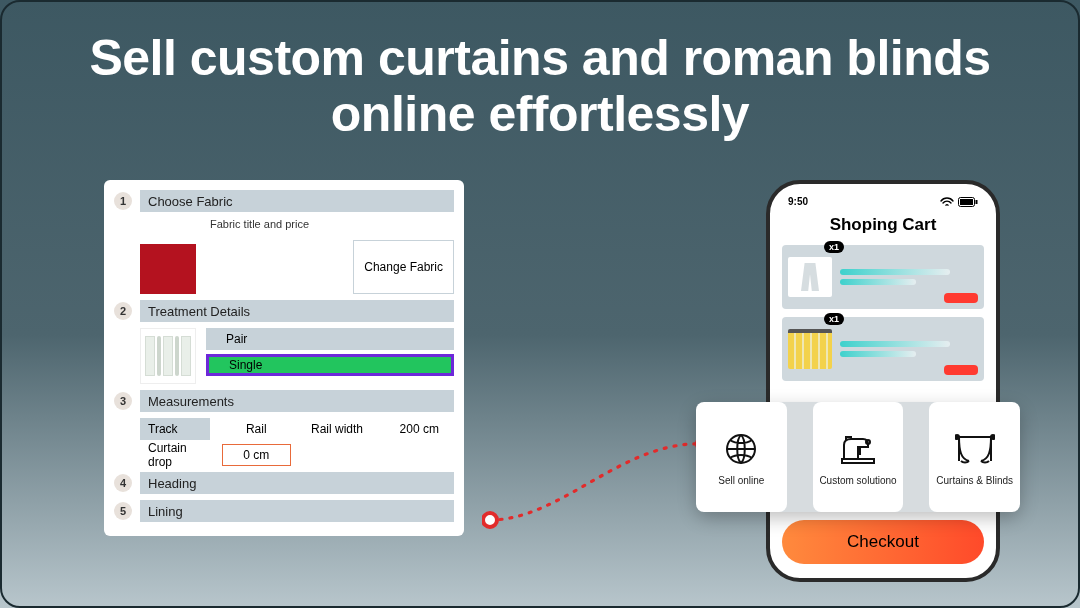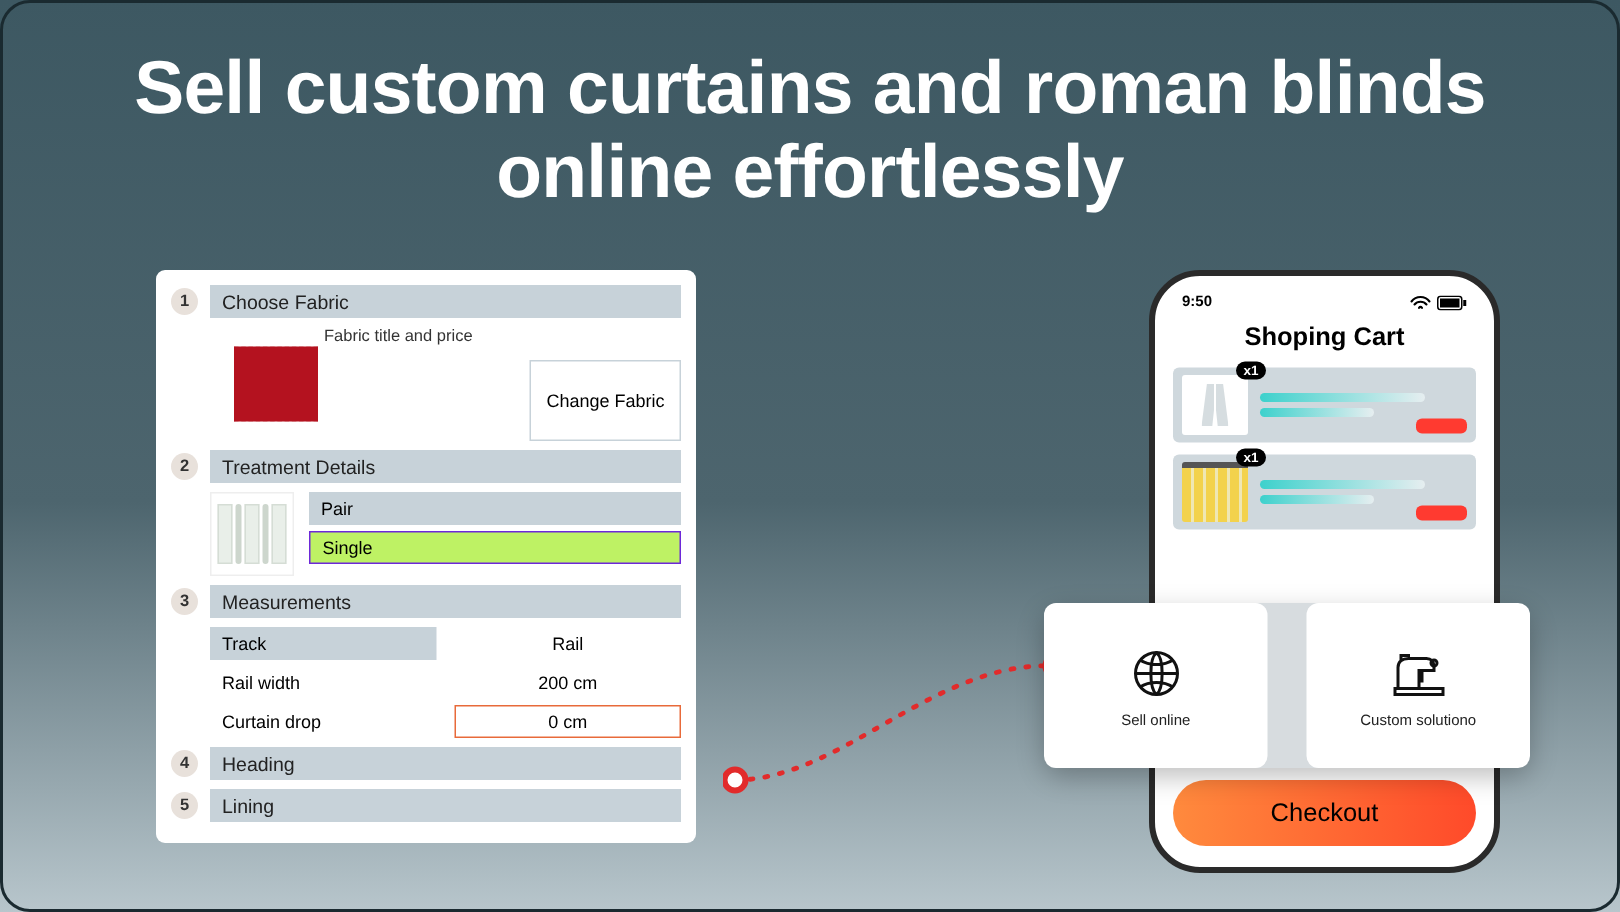--- a/index.html
+++ b/index.html
@@ -41,21 +41,21 @@
     flex: 0 0 18px;
   }
   .step-title {
     flex: 1; background: #c7d2d9; height: 22px;
     display: flex; align-items: center;
     padding-left: 8px; font-size: 13px; color: #222;
   }
   .step-body { margin-left: 26px; margin-top: 6px; }
 
   
-  .fabric-row { display: flex; align-items: center; margin-left: 16px; }
+  .fabric-row { display: flex; gap: 10px; align-items: flex-end; }
   .swatch {
     width: 56px; height: 50px; background: #b4121f;
     border: 1px dashed rgba(180,18,31,.4);
   }
   .swatch-wrap { position: relative; }
   .fabric-right { flex: 1; }
   .fabric-subtitle { font-size: 11px; color: #333; margin-bottom: 10px; padding-left: 4px; }
   .change-fabric {
     float: right;
     border: 1px solid #c7d2d9; background: #fff;
@@ -66,26 +66,26 @@
   .treat-row { display: flex; gap: 10px; align-items: stretch; }
   .treat-icon {
     width: 56px; height: 56px; background: #fff;
     border: 1px solid #eee;
     display: flex; align-items: center; justify-content: center;
     gap: 2px;
   }
   .treat-icon .pane { width: 10px; height: 40px; background: #e9efe9; border: 1px solid #d5ddd5; }
   .treat-icon .rod  { width: 4px; height: 40px; background: #cdd6cd; border-radius: 2px; }
   .treat-choices { flex: 1; display: flex; flex-direction: column; gap: 4px; }
-  .pill { height: 22px; font-size: 12px; display: flex; align-items: center; padding-left: 8px; }
+  .pill { height: 22px; font-size: 12px; display: flex; align-items: center; padding-left: 20px; }
   .pill.sel { background: #c7d2d9; }
-  .pill.unsel { background: #bef264; border: 1px solid #6d28d9; }
-
-  
-  .meas-grid { display: grid; grid-template-columns: 1fr 1fr; gap: 4px 12px; }
+  .pill.unsel { background: #22c55e; border: 3px solid #6d28d9; }
+
+  
+  .meas-grid { display: grid; grid-template-columns: 1fr 1fr 1fr 1fr; gap: 4px 12px; }
   .cell { height: 22px; font-size: 12px; display: flex; align-items: center; padding: 0 8px; }
   .cell.hdr-sel { background: #c7d2d9; }
   .cell.hdr { background: #fff; justify-content: center; border: 1px solid #fff; }
   .cell.label { background: #fff; }
   .cell.val { justify-content: center; border: 1px solid #fff; }
   .cell.highlight { border: 1px solid #e86a3a; }
 
   
   .phone {
     position: absolute;
@@ -94,21 +94,21 @@
     background: #fff;
     border-radius: 34px;
     border: 4px solid #2a2a2a;
     padding: 10px 12px 14px;
     display: flex; flex-direction: column;
   }
   .statusbar { display: flex; justify-content: space-between; align-items: center; font-size: 10px; font-weight: 700; padding: 2px 6px 4px; }
   .status-right { display: flex; align-items: center; gap: 4px; }
   .ph-title { text-align: center; font-weight: 800; font-size: 17px; margin: 4px 0 10px; }
   .cart-item {
-    background: #cfd8dd; border-radius: 4px; height: 50px;
+    background: #cfd8dd; border-radius: 4px; height: 64px;
     display: flex; align-items: center; gap: 8px; padding: 4px 6px; margin-bottom: 8px;
     position: relative;
   }
   .thumb { width: 44px; height: 40px; background: #fff; border-radius: 2px; display:flex; align-items:center; justify-content:center; }
   .thumb.pants::before { content:""; width:18px; height:28px; background: linear-gradient(90deg,#d6dde0 48%, transparent 48% 52%, #d6dde0 52%); clip-path: polygon(20% 0,80% 0,100% 100%,60% 100%,50% 40%,40% 100%,0 100%); }
   .thumb.curtain-yellow { background:
       linear-gradient(180deg,#555 0 10%, transparent 10%),
       repeating-linear-gradient(90deg,#f3d24c 0 6px,#efe7b4 6px 8px);
   }
   .qty-badge {
@@ -284,13 +284,23 @@
   </div>
   <div class="feat">
     <span class="ico">
       <svg class="icon-stroke" width="40" height="36" viewBox="0 0 40 36">
           <path d="M4 28h32v4H4zM6 28V14c0-4 3-6 7-6h12c3 0 5 2 5 5v3h-10v12M22 16v8M8 10V6h6"></path>
           <circle cx="30" cy="11" r="2"></circle>
         </svg>
     </span>
     <span class="lbl">Custom solutiono</span>
   </div>
+  <div class="feat">
+    <span class="ico">
+      <svg class="icon-stroke" width="40" height="36" viewBox="0 0 40 36">
+          <path d="M2 6h36M4 6c0 14 2 22 10 24M36 6c0 14-2 22-10 24M4 6v24M36 6v24M14 30c-2 2-6 2-8 0M26 30c2 2 6 2 8 0"></path>
+          <circle cx="2" cy="6" r="2" fill="#111"></circle>
+          <circle cx="38" cy="6" r="2" fill="#111"></circle>
+        </svg>
+    </span>
+    <span class="lbl">Curtains &amp; Blinds</span>
+  </div>
 </div>
 
 </body></html>

